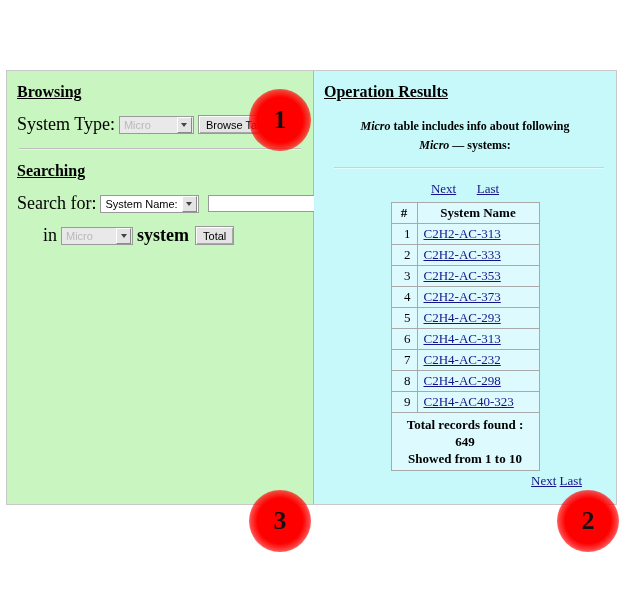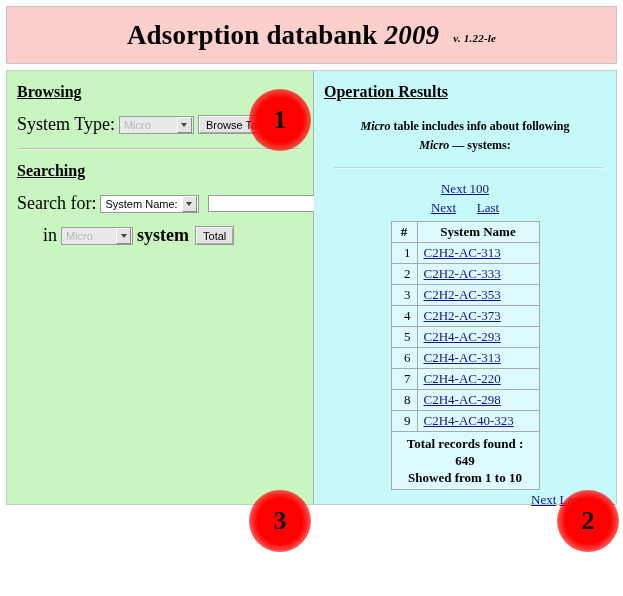--- a/index.html
+++ b/index.html
@@ -324,27 +324,20 @@
   }
   #badge-1 { left: 249px; top: 89px; }
   #badge-2 { left: 557px; top: 490px; }
   #badge-3 { left: 249px; top: 490px; }
 </style>
 </head>
 <body>
 
 <div class="page">
 
-  <div class="header">
-    <div class="header-title">
-      <span>Adsorption databank</span>
-      <span class="year">2009</span>
-      <span class="header-version">v. 1.22-le</span>
-    </div>
-  </div>
 
   <div class="panels">
 
     <div class="panel-left">
 
       <div class="section-title">Browsing</div>
 
       <div class="form-row">
         <span class="form-label">System Type:</span>
         <span class="sel sel-systype disabled">
@@ -390,23 +383,20 @@
       <div class="section-title">Operation Results</div>
 
       <div class="res-caption">
         <em>Micro</em><span> table includes info about following</span><br>
         <em>Micro</em><span> — systems:</span>
       </div>
 
       <hr class="rule-right">
 
       <div class="pager">
-        <a>Next 100</a>
-      </div>
-      <div class="pager">
         <a>Next</a>
         <span class="gap"></span>
         <a>Last</a>
       </div>
 
       <div class="results-wrap">
         <table class="results">
           <thead>
             <tr>
               <th class="c-num">#</th>
@@ -433,21 +423,21 @@
             <tr>
               <td class="c-num">5</td>
               <td class="c-name"><a>C2H4-AC-293</a></td>
             </tr>
             <tr>
               <td class="c-num">6</td>
               <td class="c-name"><a>C2H4-AC-313</a></td>
             </tr>
             <tr>
               <td class="c-num">7</td>
-              <td class="c-name"><a>C2H4-AC-220</a></td>
+              <td class="c-name"><a>C2H4-AC-232</a></td>
             </tr>
             <tr>
               <td class="c-num">8</td>
               <td class="c-name"><a>C2H4-AC-298</a></td>
             </tr>
             <tr>
               <td class="c-num">9</td>
               <td class="c-name"><a>C2H4-AC40-323</a></td>
             </tr>
             <tr>

